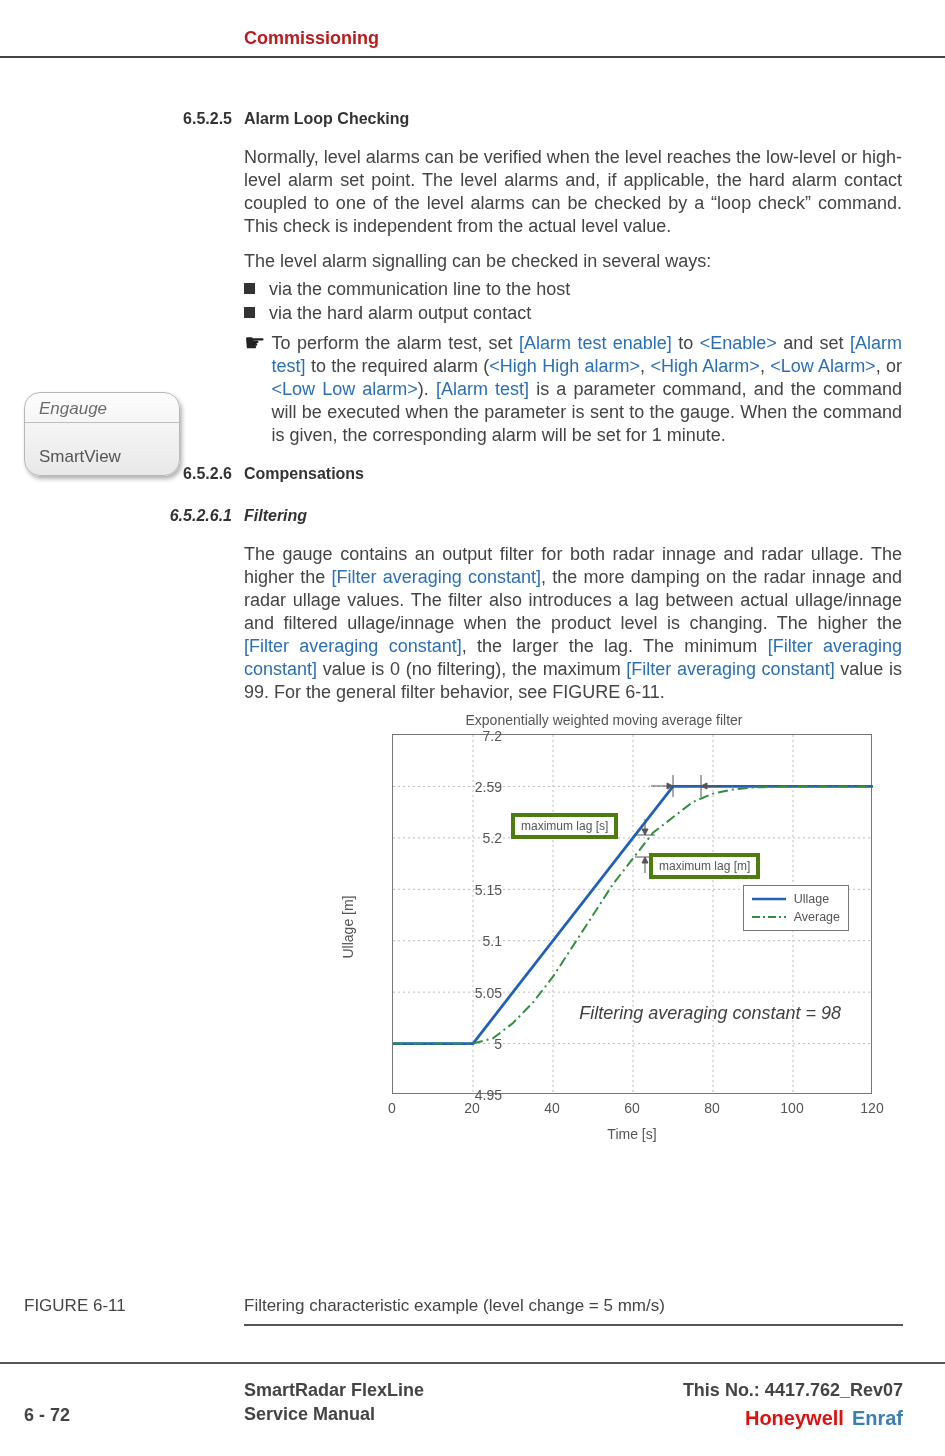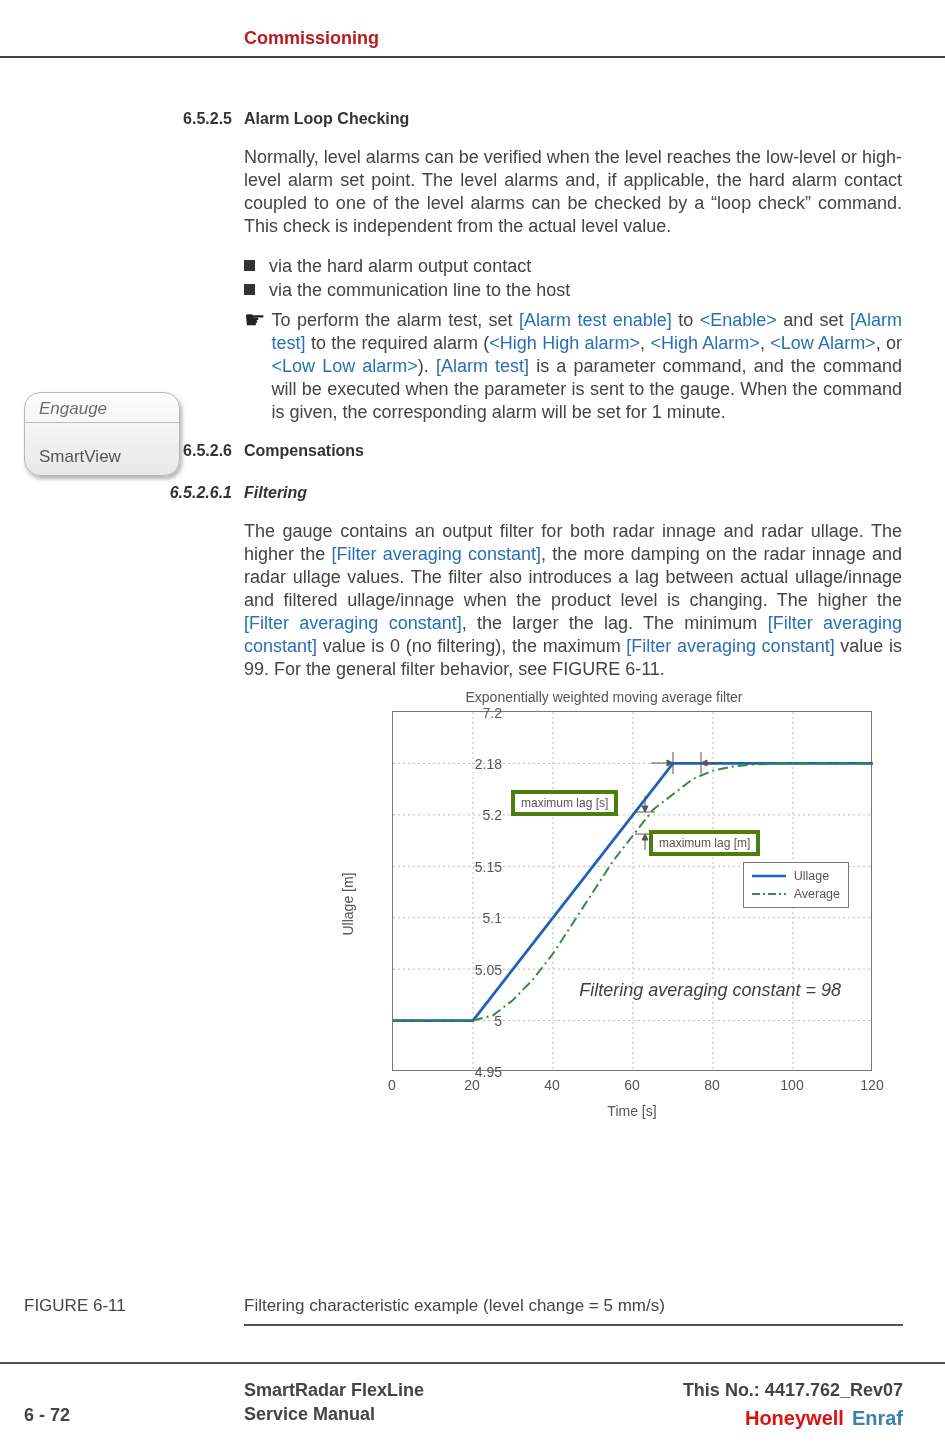--- a/index.html
+++ b/index.html
@@ -85,28 +85,29 @@
     <div style="position:relative; height:24px;">
       <div class="sec-num" style="left:0; width:190px; top:0;">6.5.2.5</div>
       <div class="body-col">
           <div class="sec-title">Alarm Loop Checking</div>
         </div>
     </div>
     <div class="gap-sm"></div>
     <div class="body-col">
       <div class="para">Normally, level alarms can be verified when the level reaches the low-level or high-level alarm set point. The level alarms and, if applicable, the hard alarm contact coupled to one of the level alarms can be checked by a “loop check” command. This check is independent from the actual level value.</div>
       <div class="gap-sm"></div>
+      <div class="para">The level alarm signalling can be checked in several ways:</div>
       <div class="bullets">
         <div class="bi">
             <span class="sq"></span>
-            <span>via the hard alarm output contact</span>
+            <span>via the communication line to the host</span>
           </div>
         <div class="bi">
             <span class="sq"></span>
-            <span>via the communication line to the host</span>
+            <span>via the hard alarm output contact</span>
           </div>
       </div>
       <div class="pointer-row">
         <span class="pointer-glyph">☛</span>
         <span class="pointer-text">
           <span>To perform the alarm test, set </span><span class="blue">[Alarm test enable]</span><span> to </span><span class="blue">&lt;Enable&gt;</span><span> and set </span><span class="blue">[Alarm test]</span><span> to the required alarm (</span><span class="blue">&lt;High High alarm&gt;</span><span>, </span><span class="blue">&lt;High Alarm&gt;</span><span>, </span><span class="blue">&lt;Low Alarm&gt;</span><span>, or </span><span class="blue">&lt;Low Low alarm&gt;</span><span>). </span><span class="blue">[Alarm test]</span><span> is a parameter command, and the command will be executed when the parameter is sent to the gauge. When the command is given, the corresponding alarm will be set for 1 minute.</span>
         </span>
       </div>
     </div>
 
@@ -188,21 +189,21 @@
                 <span class="legend-swatch"><svg width="34" height="14">
                     <line x1="0" y1="7" x2="34" y2="7" stroke="#2f8f3f" stroke-width="2" stroke-dasharray="8,3,2,3"></line>
                   </svg></span>
                 <span>Average</span>
               </div>
           </div>
           <div class="note-text" style="right:30px; top:268px;">Filtering averaging constant = 98</div>
         </div>
 
         <div class="ytick" style="top:16px;">7.2</div>
-        <div class="ytick" style="top:67px;">2.18</div>
+        <div class="ytick" style="top:67px;">2.59</div>
         <div class="ytick" style="top:118px;">5.2</div>
         <div class="ytick" style="top:170px;">5.15</div>
         <div class="ytick" style="top:221px;">5.1</div>
         <div class="ytick" style="top:273px;">5.05</div>
         <div class="ytick" style="top:324px;">5</div>
         <div class="ytick" style="top:375px;">4.95</div>
 
         <div class="xtick" style="left:66px;">0</div>
         <div class="xtick" style="left:146px;">20</div>
         <div class="xtick" style="left:226px;">40</div>

